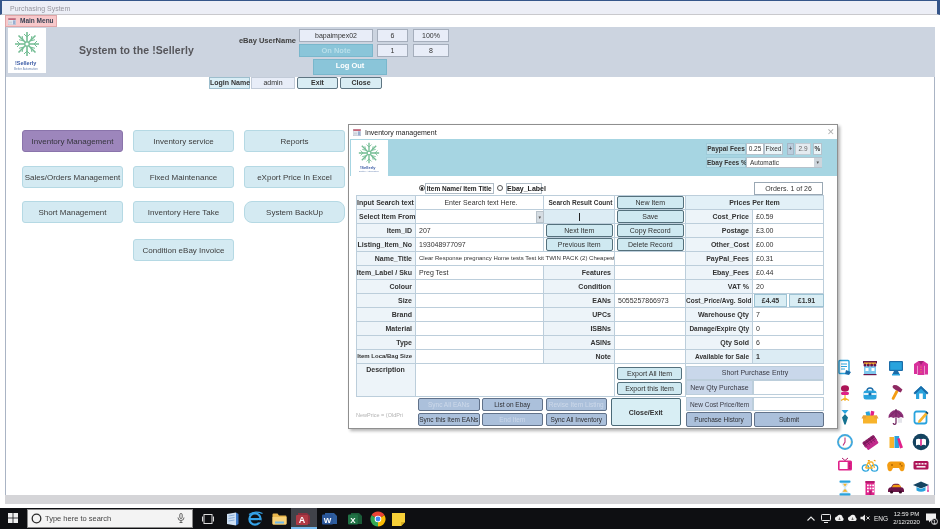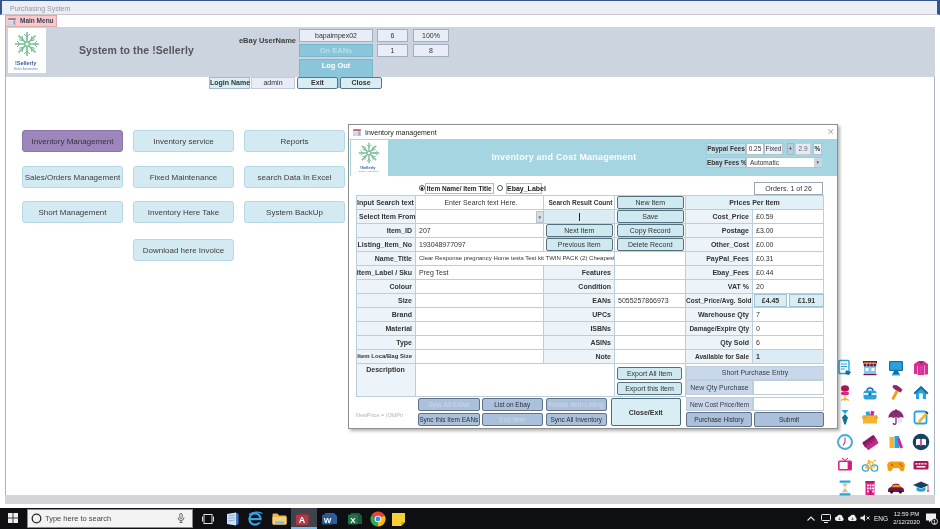--- a/index.html
+++ b/index.html
@@ -78,39 +78,39 @@
 </g>
 <circle cx="13" cy="13" r="2.2" fill="#fff" stroke="#74bd94" stroke-width="1.2"></circle>
 </svg>
 <div class="abs nw" style="left:15px;top:60px;font-size:5.5px;font-weight:bold;color:#3b5ba5;">!Sellerly</div>
 <div class="abs nw" style="left:14px;top:67px;font-size:3px;color:#6f89b5;">Better Automation</div>
 <div id="welcome" class="abs nw">System to the !Sellerly</div>
 <div id="ebayun" class="abs nw">eBay UserName</div>
 <div class="abs fld" style="left:299px;top:29px;width:74px;height:13px;">bapaimpex02</div>
 <div class="abs fld" style="left:377px;top:29px;width:31px;height:13px;">6</div>
 <div class="abs fld" style="left:413px;top:29px;width:36px;height:13px;">100%</div>
-<div class="abs tealbtn" style="left:299px;top:44px;width:74px;height:13px;color:#b9dfea;">On EANs</div>
+<div class="abs tealbtn" style="left:299px;top:44px;width:74px;height:13px;color:#b9dfea;">On Note</div>
 <div class="abs fld" style="left:377px;top:44px;width:31px;height:13px;">1</div>
 <div class="abs fld" style="left:413px;top:44px;width:36px;height:13px;">8</div>
-<div class="abs tealbtn" style="left:299px;top:59px;width:74px;height:29px;color:#fff;">Log Out</div>
+<div class="abs tealbtn" style="left:313px;top:59px;width:74px;height:16px;color:#fff;">Log Out</div>
 <div class="abs nw" style="left:209px;top:77px;width:41px;height:12px;background:#d9eef6;border:1px solid #9dbecd;text-align:center;font-size:7px;font-weight:bold;color:#333;line-height:10.5px;">Login Name</div>
 <div class="abs nw" style="left:251px;top:77px;width:44px;height:12px;background:#e8edf8;border:1px solid #c2cbd8;text-align:center;font-size:7px;color:#333;line-height:10.5px;">admin</div>
 <div class="abs lbtn" style="left:297px;top:77px;width:41px;height:12px;">Exit</div>
 <div class="abs lbtn" style="left:340px;top:77px;width:42px;height:12px;">Close</div>
 
 <div class="abs mbtn" id="mpurple" style="left:22px;top:130px;">Inventory Management</div>
 <div class="abs mbtn" style="left:133px;top:130px;">Inventory service</div>
 <div class="abs mbtn" style="left:244px;top:130px;">Reports</div>
 <div class="abs mbtn" style="left:22px;top:166px;">Sales/Orders Management</div>
 <div class="abs mbtn" style="left:133px;top:166px;">Fixed Maintenance</div>
-<div class="abs mbtn" style="left:244px;top:166px;">search Data In Excel</div>
+<div class="abs mbtn" style="left:244px;top:166px;">eXport Price In Excel</div>
 <div class="abs mbtn" style="left:22px;top:201px;">Short Management</div>
 <div class="abs mbtn" style="left:133px;top:201px;">Inventory Here Take</div>
-<div class="abs mbtn" style="left:244px;top:201px;">System BackUp</div>
-<div class="abs mbtn" style="left:133px;top:239px;">Download here Invoice</div>
+<div class="abs mbtn" style="left:244px;top:201px;border-radius:8px;">System BackUp</div>
+<div class="abs mbtn" style="left:133px;top:239px;">Condition eBay Invoice</div>
 
 <div id="dialog" class="abs">
 <div id="dtitle" class="abs"></div>
 <svg class="abs" style="left:4px;top:3.5px" width="8" height="7" viewBox="0 0 8 7">
       <rect x="0" y="0" width="8" height="7" rx="0.5" fill="#f2f4f8" stroke="#8d96ad" stroke-width="0.6"></rect>
       <rect x="0.3" y="0.3" width="7.4" height="1.6" fill="#c2566a"></rect>
       <rect x="4.8" y="2.3" width="2.6" height="4.2" fill="#9aaed0"></rect>
       <path d="M1 3.2h3M1 4.5h3M1 5.8h3" stroke="#a8b0bd" stroke-width="0.5"></path>
     </svg>
 <div id="dtitletxt" class="abs nw">Inventory management</div>
@@ -121,21 +121,20 @@
 <g stroke="#74bd94" stroke-width="1.6" fill="none">
 <path d="M13 1v24M1 13h24M4.5 4.5l17 17M21.5 4.5l-17 17"></path>
 </g>
 <g stroke="#74bd94" stroke-width="1" fill="none">
 <path d="M10 3l3 3 3-3M10 23l3-3 3 3M3 10l3 3-3 3M23 10l-3 3 3 3M5 8.7l4.2 1.1L8.1 5M17.9 5l-1.1 4.8L21 8.7M5 17.3l4.2-1.1L8.1 21M17.9 21l-1.1-4.8 4.2 1.1"></path>
 </g>
 <circle cx="13" cy="13" r="2.2" fill="#fff" stroke="#74bd94" stroke-width="1.2"></circle>
 </svg>
 <div class="abs nw" style="left:11px;top:40px;font-size:4px;font-weight:bold;color:#3b5ba5;">!Sellerly</div>
 <div class="abs nw" style="left:10px;top:45px;font-size:2.5px;color:#6f89b5;">Better Automation</div>
-<div id="dhtitle" class="abs nw">Inventory and Cost Management</div>
 
 <div class="abs hfld nw" style="left:357px;top:18px;width:40px;height:11.5px;background:#bfe0ea;border:1px solid #9fcbd9;font-weight:bold;line-height:10px;">Paypal Fees</div>
 <div class="abs hfld" style="left:397px;top:18px;width:18px;height:11.5px;background:#fff;border:1px solid #b5c2cc;line-height:10px;">0.25</div>
 <div class="abs hfld" style="left:415px;top:18px;width:19px;height:11.5px;background:#e9f4f8;border:1px solid #b5c2cc;line-height:10px;">Fixed</div>
 <div class="abs hfld" style="left:438px;top:18px;width:7px;height:11.5px;background:#bccddd;border:1px solid #a5b7c6;line-height:10px;">+</div>
 <div class="abs hfld" style="left:446px;top:18px;width:16px;height:11.5px;background:#e5ebf0;border:1px solid #c2ccd4;color:#666;line-height:10px;">2.9</div>
 <div class="abs hfld" style="left:464px;top:18px;width:9px;height:11.5px;background:#e9f4f8;border:1px solid #b5c2cc;font-weight:bold;line-height:10px;">%</div>
 <div class="abs hfld nw" style="left:357px;top:31.5px;width:40px;height:11.5px;background:#bfe0ea;border:1px solid #9fcbd9;font-weight:bold;line-height:10px;">Ebay Fees %</div>
 <div class="abs hfld" style="left:397px;top:31.5px;width:76px;height:11.5px;background:#fff;border:1px solid #b5c2cc;text-align:left;padding-left:3px;line-height:10px;">Automatic</div>
 <div class="abs" style="left:465px;top:32.5px;width:7.5px;height:9.5px;background:#cdd5dc;font-size:5px;color:#555;text-align:center;line-height:9px;">▾</div>

